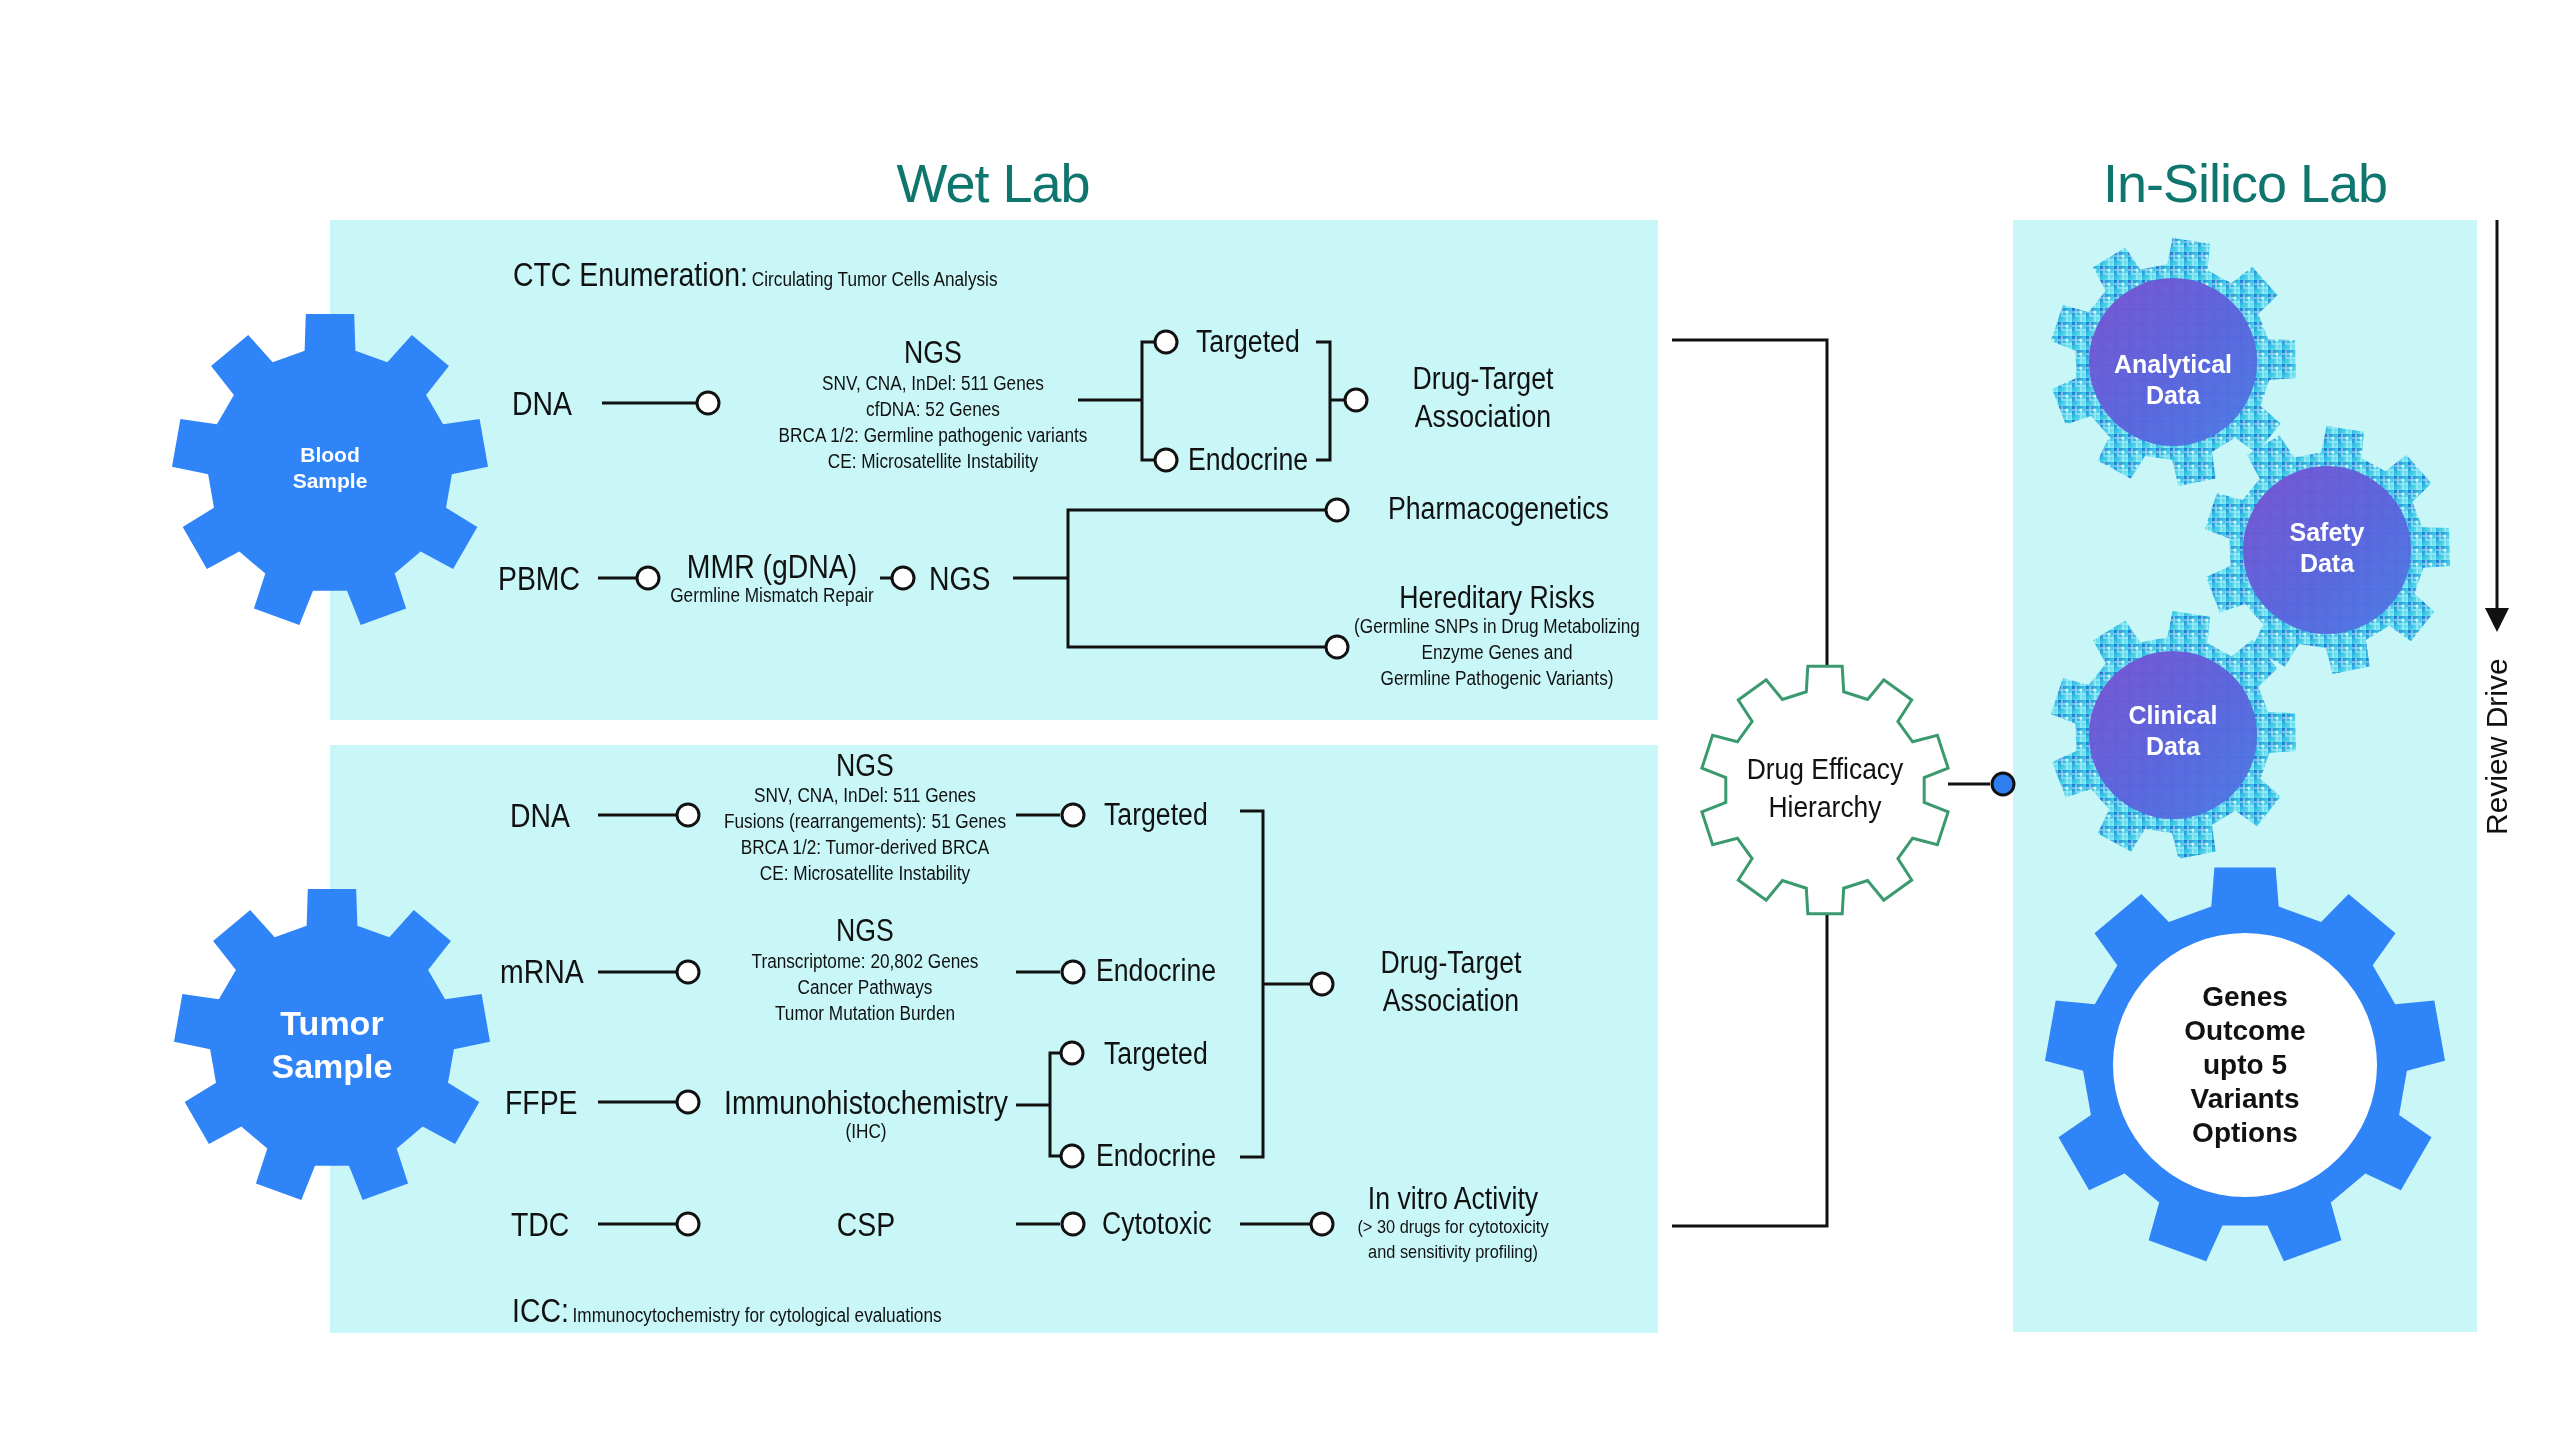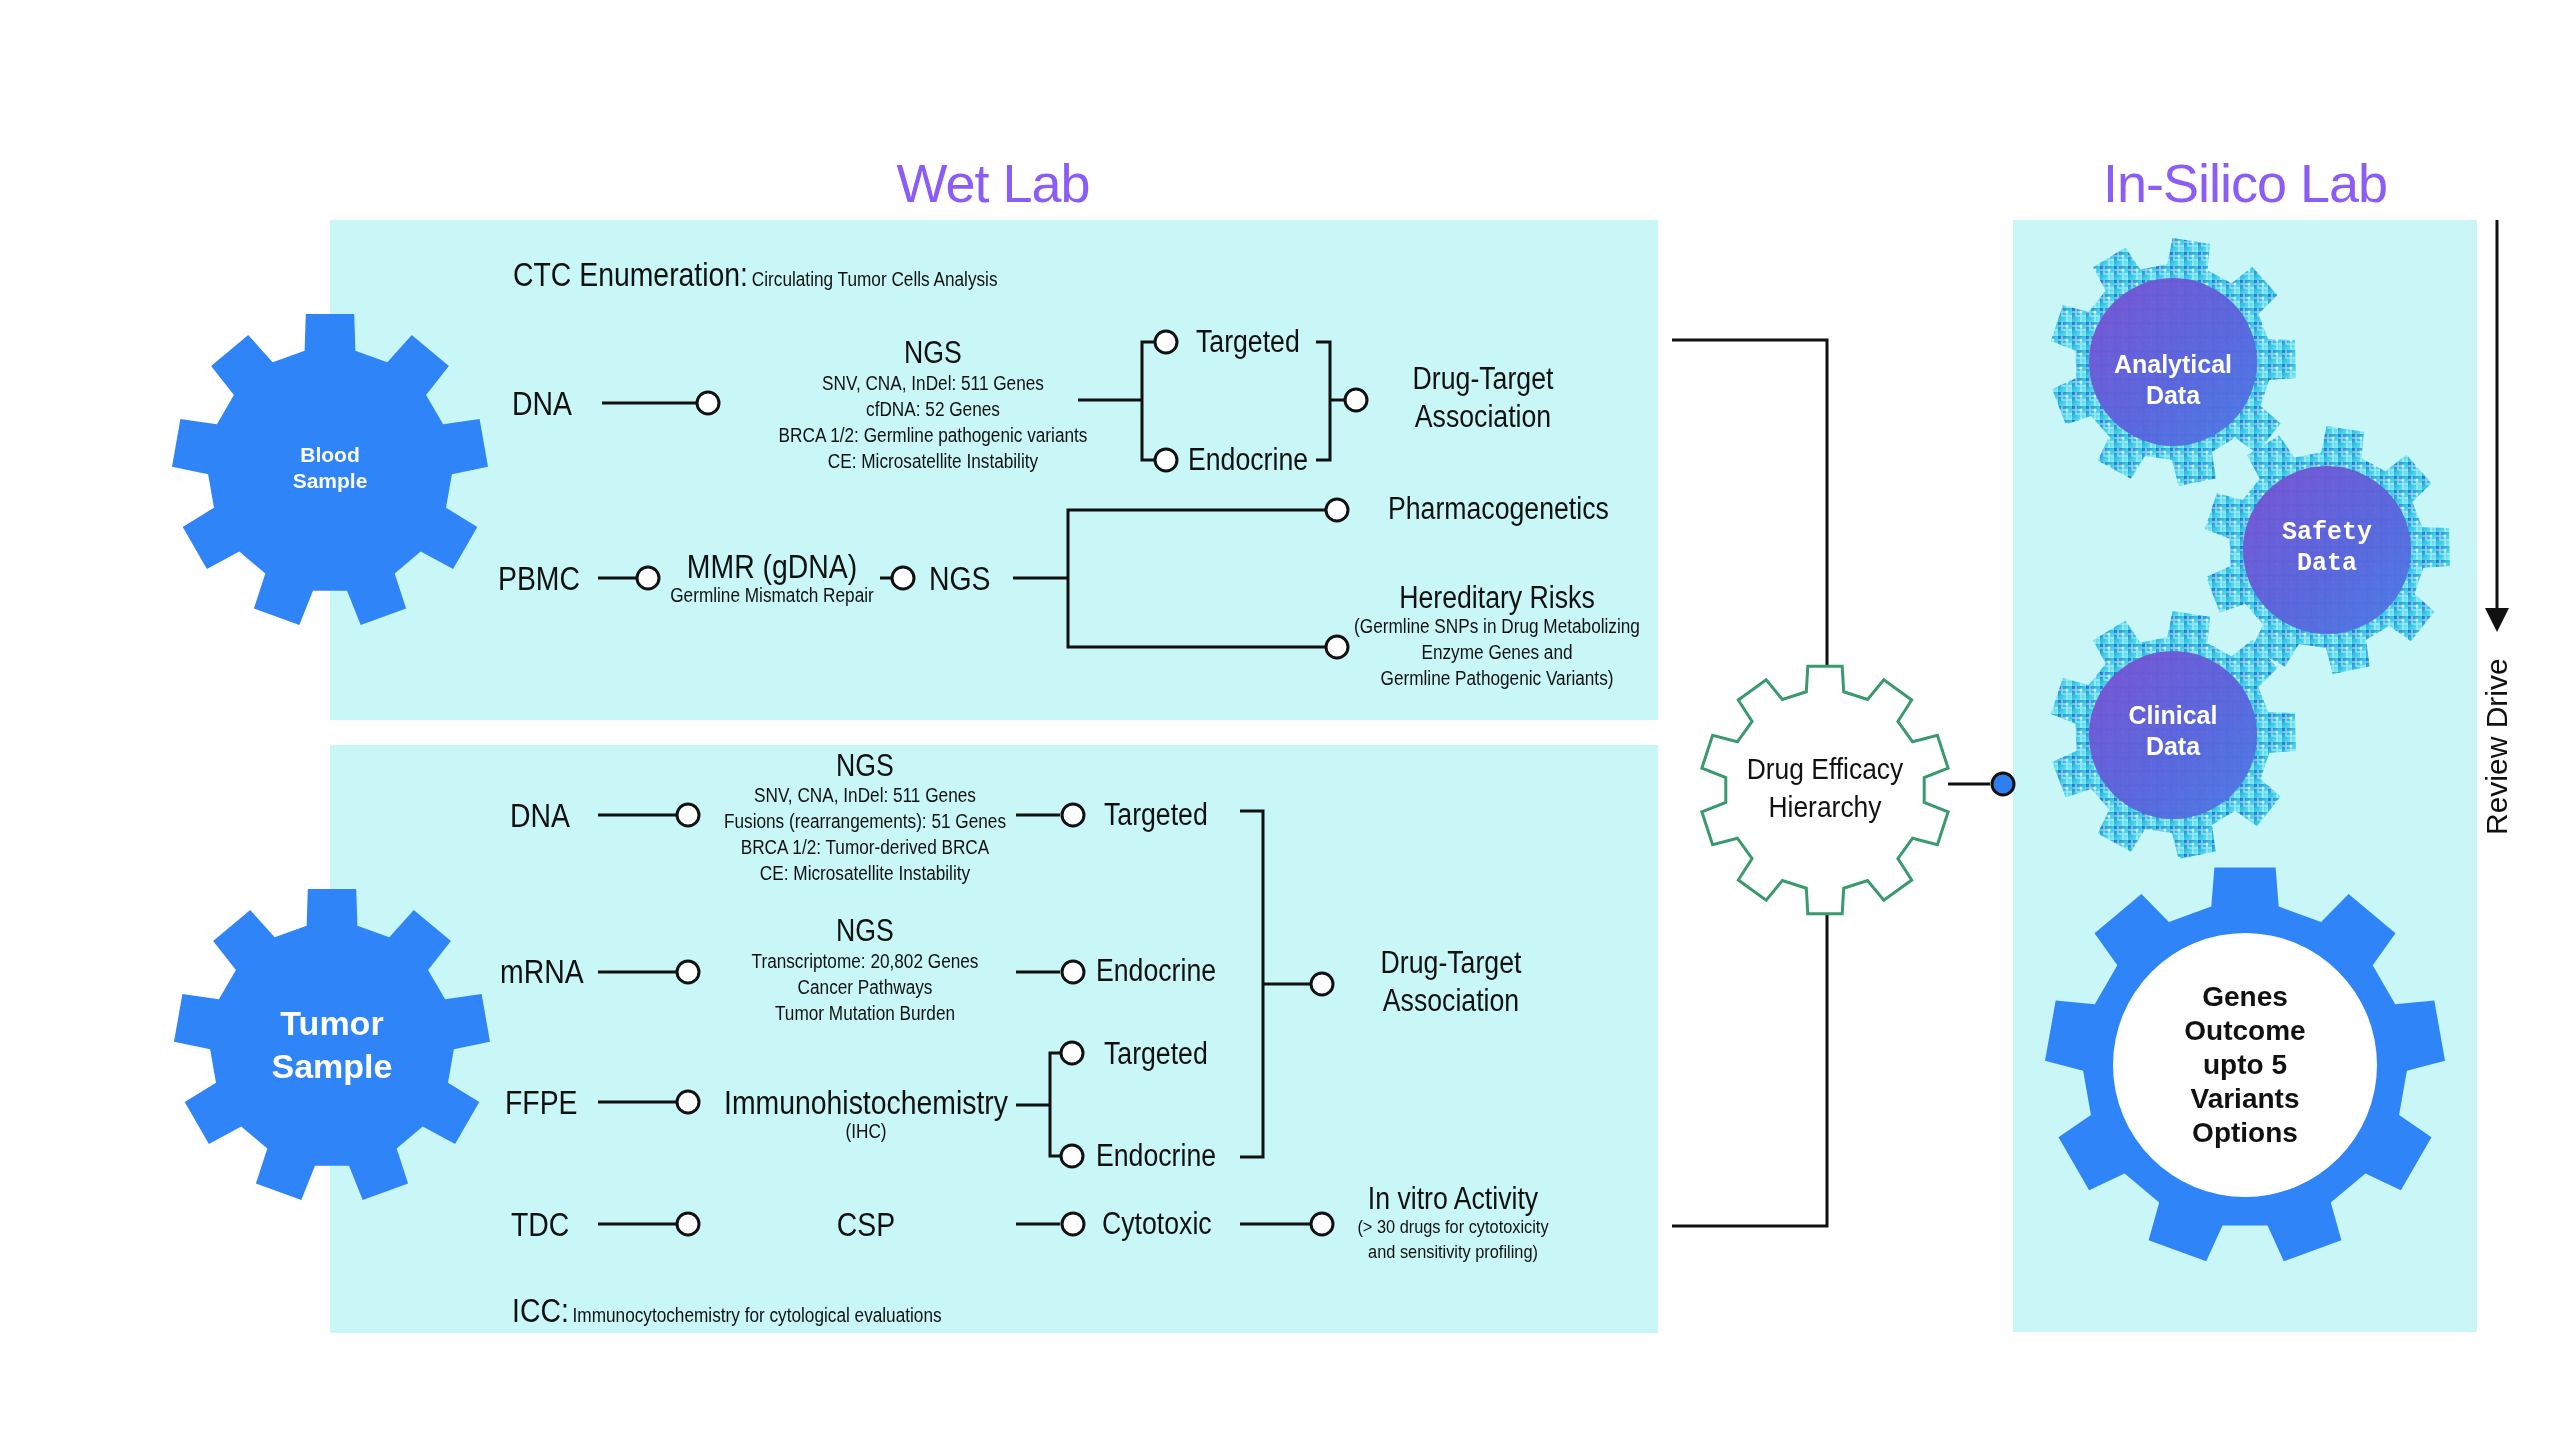--- a/index.html
+++ b/index.html
@@ -1,19 +1,19 @@
 <!DOCTYPE html>
 <html><head>
 <meta charset="utf-8">
 <style>
   html, body { margin:0; padding:0; background:#ffffff; }
   body { width:2560px; height:1440px; position:relative; overflow:hidden;
          font-family:"Liberation Sans", sans-serif; color:#111; }
   .abs { position:absolute; }
-  .title { font-size:54px; color:#8b5cf6; white-space:nowrap; transform:translateX(-50%); letter-spacing:-1px; }
+  .title { font-size:54px; color:#0f766e; white-space:nowrap; transform:translateX(-50%); letter-spacing:-1px; }
   .panel { background:#c9f7f8; }
   .t { position:absolute; white-space:nowrap; font-family:"Liberation Sans", sans-serif; transform:scaleX(0.86); transform-origin:left top; }
   .tc { position:absolute; white-space:nowrap; text-align:center; transform:translateX(-50%) scaleX(0.86); }
   .big { font-size:33px; }
   .med { font-size:31px; }
   .sm { font-size:20px; line-height:26px; }
   .smx { font-size:19px; line-height:25px; }
   svg { position:absolute; left:0; top:0; }
   .gear-text { position:absolute; color:#fff; font-weight:bold; text-align:center; transform:translate(-50%,-50%); line-height:1.25; }
   .vtext { position:absolute; font-size:30px; transform:rotate(-90deg); transform-origin:left top; white-space:nowrap; }
@@ -209,21 +209,21 @@
 
 <div class="gear-text" style="left:1825px; top:788px; color:#111; font-weight:normal; font-size:30px; line-height:38px;">
   <div style="transform:scaleX(0.88);">Drug Efficacy</div>
     <div style="transform:scaleX(0.88);">Hierarchy</div>
 </div>
 
 <div class="gear-text" style="left:2173px; top:365px; font-size:25px;margin-top:15px;">
   <div>Analytical</div>
     <div>Data</div>
 </div>
-<div class="gear-text" style="left:2327px; top:548px; font-size:25px;font-family:Liberation Mono, monospace;">
+<div class="gear-text" style="left:2327px; top:548px; font-size:25px;">
   <div>Safety</div>
     <div>Data</div>
 </div>
 <div class="gear-text" style="left:2173px; top:731px; font-size:25px;">
   <div>Clinical</div>
     <div>Data</div>
 </div>
 <div class="gear-text" style="left:2245px; top:1065px; color:#111; font-size:28px; line-height:34px;">
   <div>Genes</div>
     <div>Outcome</div>

